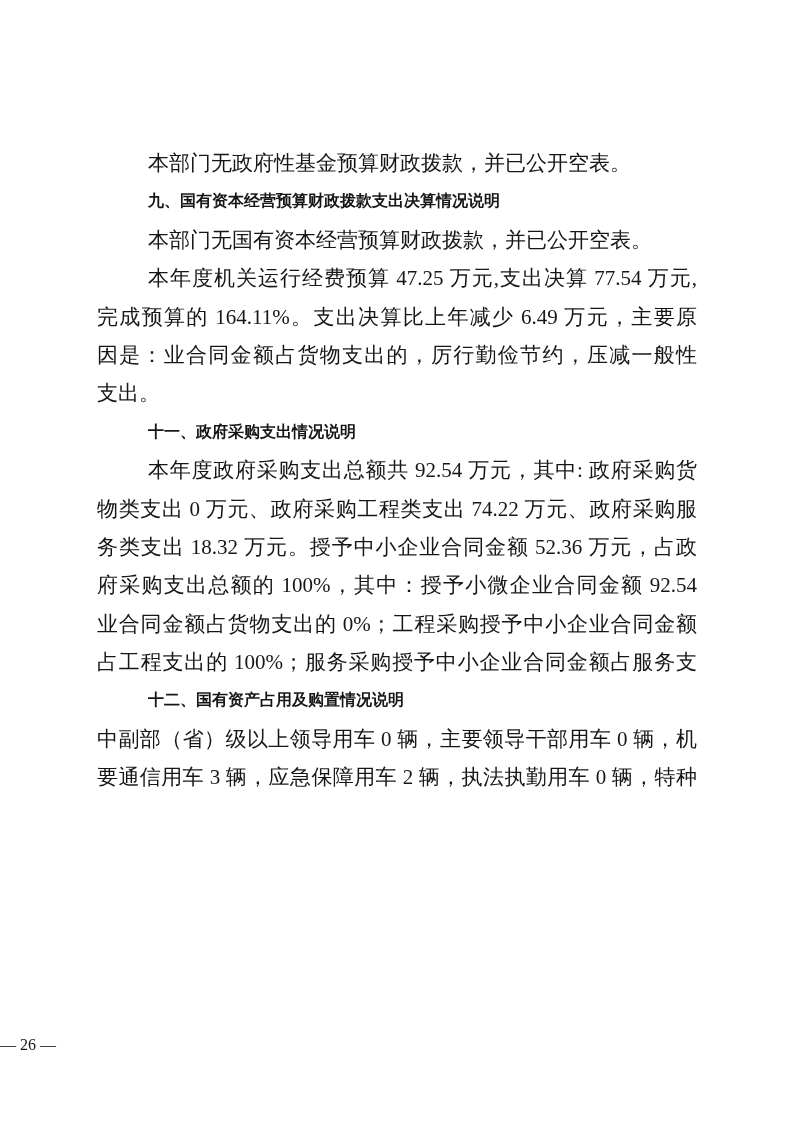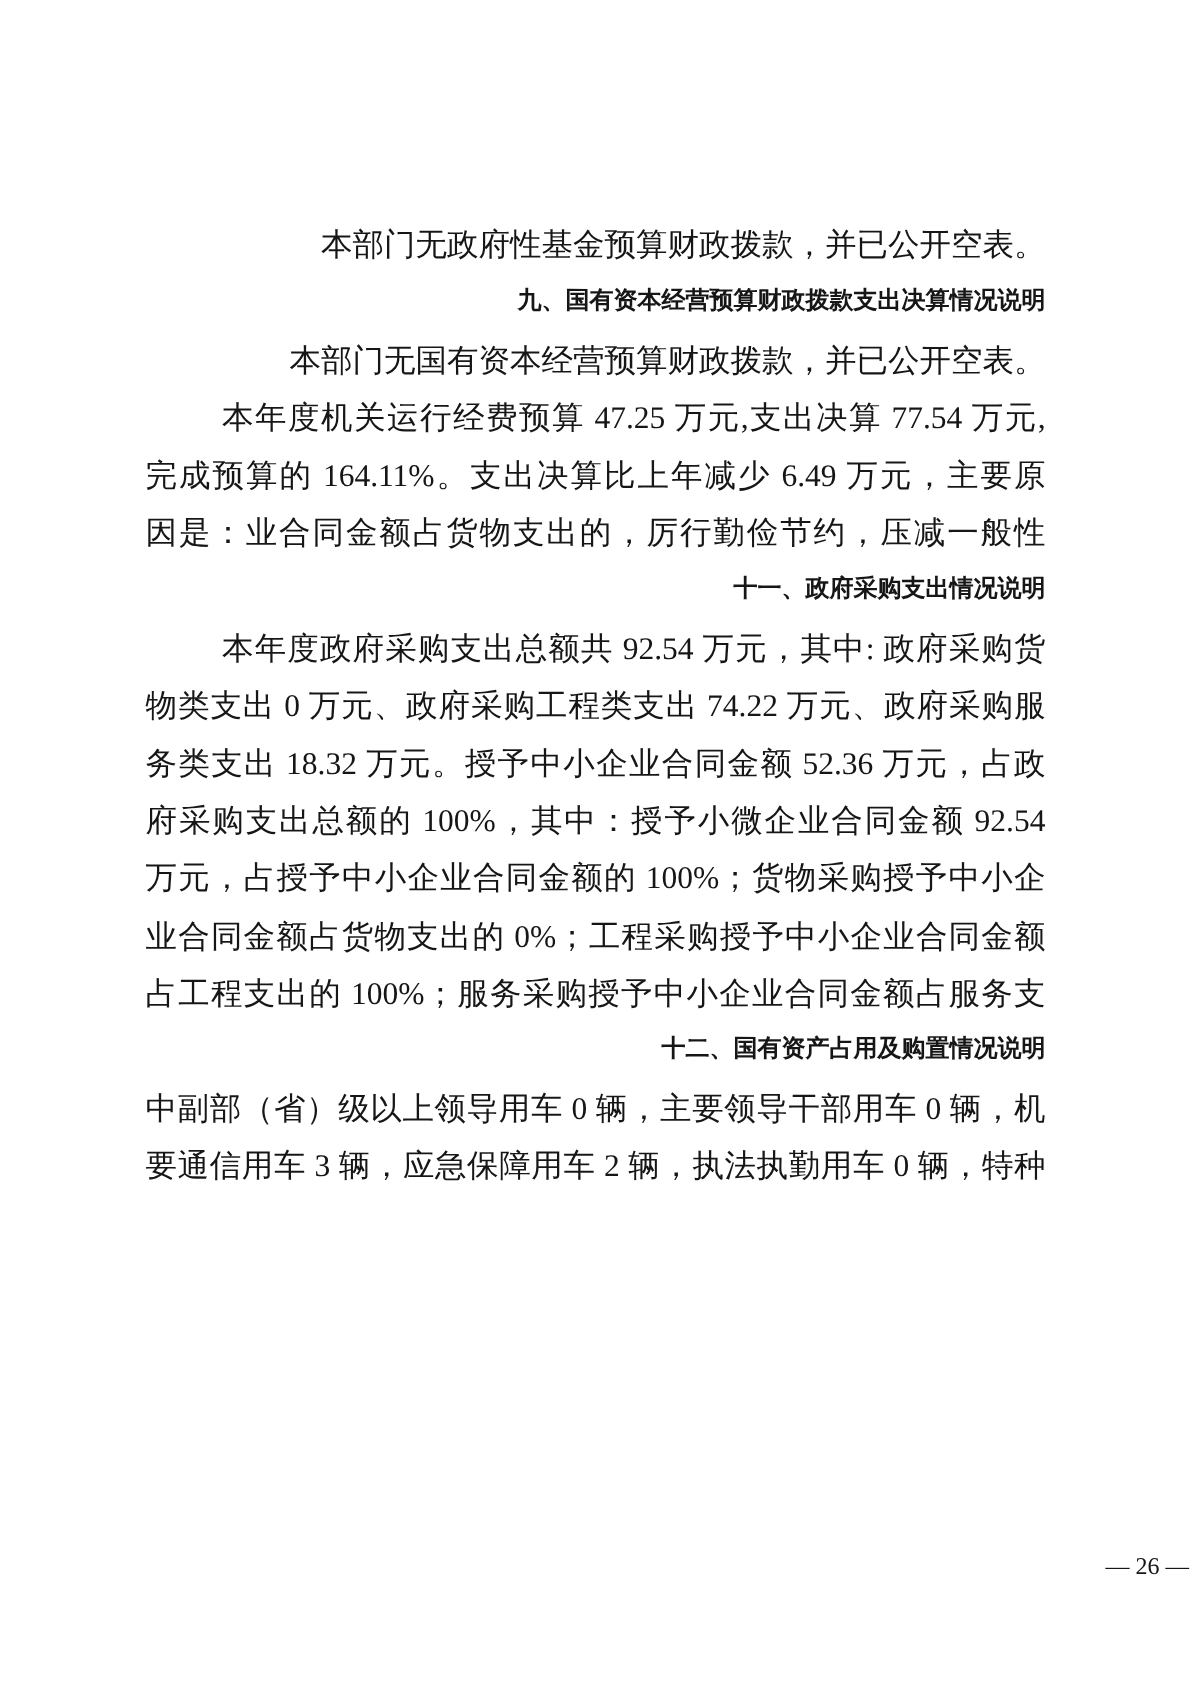--- a/index.html
+++ b/index.html
@@ -19,21 +19,21 @@
   .content {
     position: absolute;
     left: 97px;
     top: 144px;
     width: 600px;
   }
   .line {
     height: 38.4px;
     line-height: 38.4px;
     font-size: 21px;
-    text-align: right;
+    text-align: left;
     white-space: normal;
   }
   .line.indent {
     text-indent: 51px;
   }
   .line.fill {
     text-align: justify;
     text-align-last: justify;
     text-justify: inter-character;
   }
@@ -42,42 +42,42 @@
     font-weight: 700;
     font-size: 16px;
   }
   .footer {
     position: absolute;
     left: 0;
     right: 0;
     top: 1034px;
     height: 22px;
     line-height: 22px;
-    text-align: right;
+    text-align: left;
     font-size: 16px;
     font-family: "Liberation Serif", "DejaVu Serif", serif;
   }
 </style>
 </head>
 <body>
 
 <div class="page" style="background: rgb(255, 255, 255); color: rgb(22, 22, 22);">
   <div class="content" id="content">
       <div class="line body indent">本部门无政府性基金预算财政拨款，并已公开空表。</div>
       <div class="line heading indent">九、国有资本经营预算财政拨款支出决算情况说明</div>
       <div class="line body indent">本部门无国有资本经营预算财政拨款，并已公开空表。</div>
       <div class="line body indent fill">本年度机关运行经费预算 47.25 万元,支出决算 77.54 万元,</div>
       <div class="line body fill">完成预算的 164.11%。支出决算比上年减少 6.49 万元，主要原</div>
       <div class="line body fill">因是：业合同金额占货物支出的，厉行勤俭节约，压减一般性</div>
+      <div class="line body">支出。</div>
       <div class="line heading indent">十一、政府采购支出情况说明</div>
       <div class="line body indent fill">本年度政府采购支出总额共 92.54 万元，其中: 政府采购货</div>
       <div class="line body fill">物类支出 0 万元、政府采购工程类支出 74.22 万元、政府采购服</div>
       <div class="line body fill">务类支出 18.32 万元。授予中小企业合同金额 52.36 万元，占政</div>
       <div class="line body fill">府采购支出总额的 100%，其中：授予小微企业合同金额 92.54</div>
-      <div class="line body fill">万元，占授予中小企业合同金额的 100%；货物采购授予中小企</div>
       <div class="line body fill">业合同金额占货物支出的 0%；工程采购授予中小企业合同金额</div>
       <div class="line body fill">占工程支出的 100%；服务采购授予中小企业合同金额占服务支</div>
       <div class="line heading indent">十二、国有资产占用及购置情况说明</div>
       <div class="line body fill">中副部（省）级以上领导用车 0 辆，主要领导干部用车 0 辆，机</div>
       <div class="line body fill">要通信用车 3 辆，应急保障用车 2 辆，执法执勤用车 0 辆，特种</div>
     </div>
   <div class="footer">— 26 —</div>
 </div>
 
 </body></html>

